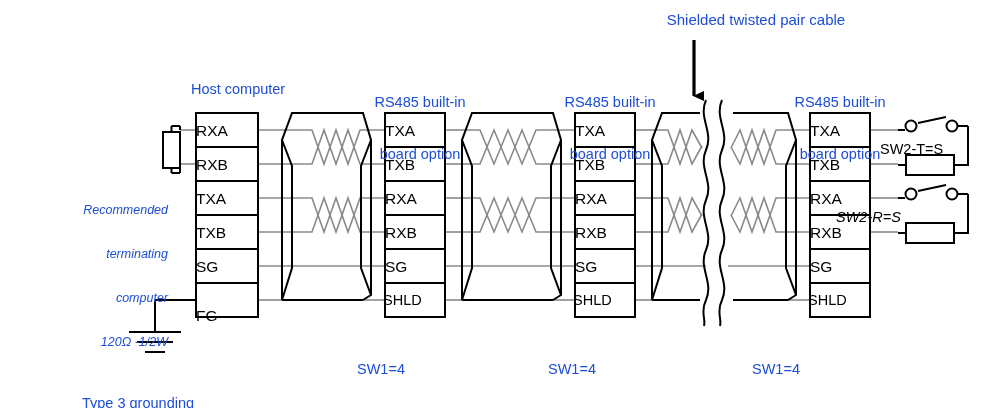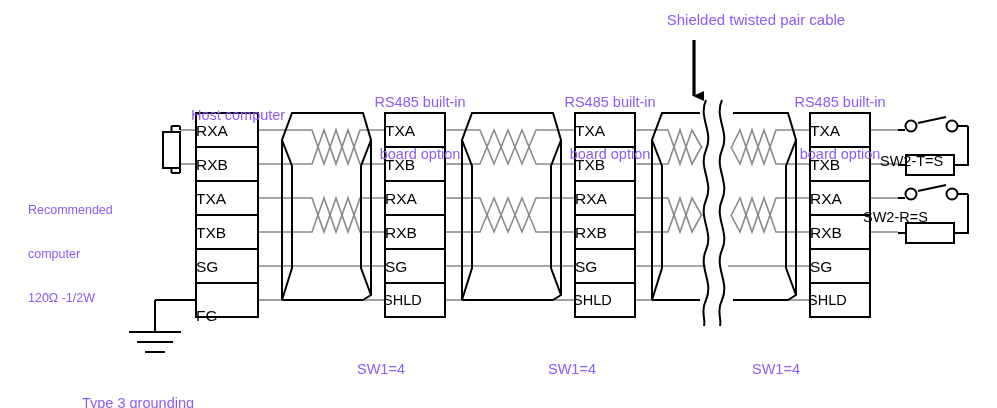--- a/index.html
+++ b/index.html
@@ -19,35 +19,36 @@
   .svg-layer {
     position: absolute;
     left: 0;
     top: 0;
     width: 997px;
     height: 408px;
   }
   .lbl {
     position: absolute;
     font-family: "Liberation Sans", sans-serif;
-    color: #8b5cf6;
+    color: #1d4ed8;
     white-space: pre;
     line-height: 1.18;
   }
   .title-top {
     font-size: 15px;
     text-align: center;
   }
   .hdr {
     font-size: 14.5px;
     text-align: center;
   }
   .term-lbl {
     font-size: 12.5px;
-    text-align: left;
+    text-align: right;
+    font-style: italic;
   }
   .gnd-lbl {
     font-size: 14.5px;
     text-align: left;
   }
   .sw-note {
     font-size: 14.5px;
     text-align: left;
   }
   .pin-text {
@@ -254,41 +255,42 @@
         <rect x="906" y="223" width="48" height="20"></rect>
         <line x1="898" y1="233" x2="906" y2="233"></line>
         <line x1="954" y1="233" x2="968" y2="233"></line>
       </g>
 
     </g>
   </svg>
 
   <div class="lbl title-top" style="left:606px; top:11px; width:300px;">Shielded twisted pair cable</div>
 
-  <div class="lbl hdr" style="left:130px; top:90px; width:200px;">
+  <div class="lbl hdr" style="left:130px; top:64px; width:200px;">
     <span>Host computer</span>
   </div>
 
   <div class="lbl hdr" style="left:330px; top:60px; width:180px;">
     <div>RS485 built-in</div>
     <div>board option</div>
   </div>
 
   <div class="lbl hdr" style="left:520px; top:60px; width:180px;">
     <div>RS485 built-in</div>
     <div>board option</div>
   </div>
 
   <div class="lbl hdr" style="left:750px; top:60px; width:180px;">
     <div>RS485 built-in</div>
     <div>board option</div>
   </div>
 
   <div class="lbl term-lbl" style="left:28px; top:173px; width:140px;">
     <div>Recommended</div>
+    <div>terminating</div>
     <div>computer</div>
     <div>120Ω -1/2W</div>
   </div>
 
   <div class="lbl gnd-lbl" style="left:82px; top:361px; width:360px;">
     <div>Type 3 grounding</div>
     
   </div>
 
   <div class="pin-text" style="left:196px; top:123px; width:62px;">RXA</div>
@@ -312,22 +314,22 @@
   <div class="pin-text" style="left:575px; top:259px; width:60px;">SG</div>
   <div class="pin-text" style="left:573px; top:293px; width:64px; font-size:14.5px;">SHLD</div>
 
   <div class="pin-text" style="left:810px; top:123px; width:60px;">TXA</div>
   <div class="pin-text" style="left:810px; top:157px; width:60px;">TXB</div>
   <div class="pin-text" style="left:810px; top:191px; width:60px;">RXA</div>
   <div class="pin-text" style="left:810px; top:225px; width:60px;">RXB</div>
   <div class="pin-text" style="left:810px; top:259px; width:60px;">SG</div>
   <div class="pin-text" style="left:808px; top:293px; width:64px; font-size:14.5px;">SHLD</div>
 
-  <div class="swlabel" style="left:880px; top:141px;margin-top:12px;">SW2-T=S</div>
-  <div class="swlabel" style="left:863px; top:209px;">SW2-R=S</div>
+  <div class="swlabel" style="left:880px; top:141px;">SW2-T=S</div>
+  <div class="swlabel" style="left:836px; top:209px;font-style:italic;">SW2-R=S</div>
 
   <div class="lbl sw-note" style="left:357px; top:327px; width:220px;">
     <div>SW1=4</div>
     
   </div>
 
   <div class="lbl sw-note" style="left:548px; top:327px; width:220px;">
     <div>SW1=4</div>
     
   </div>

